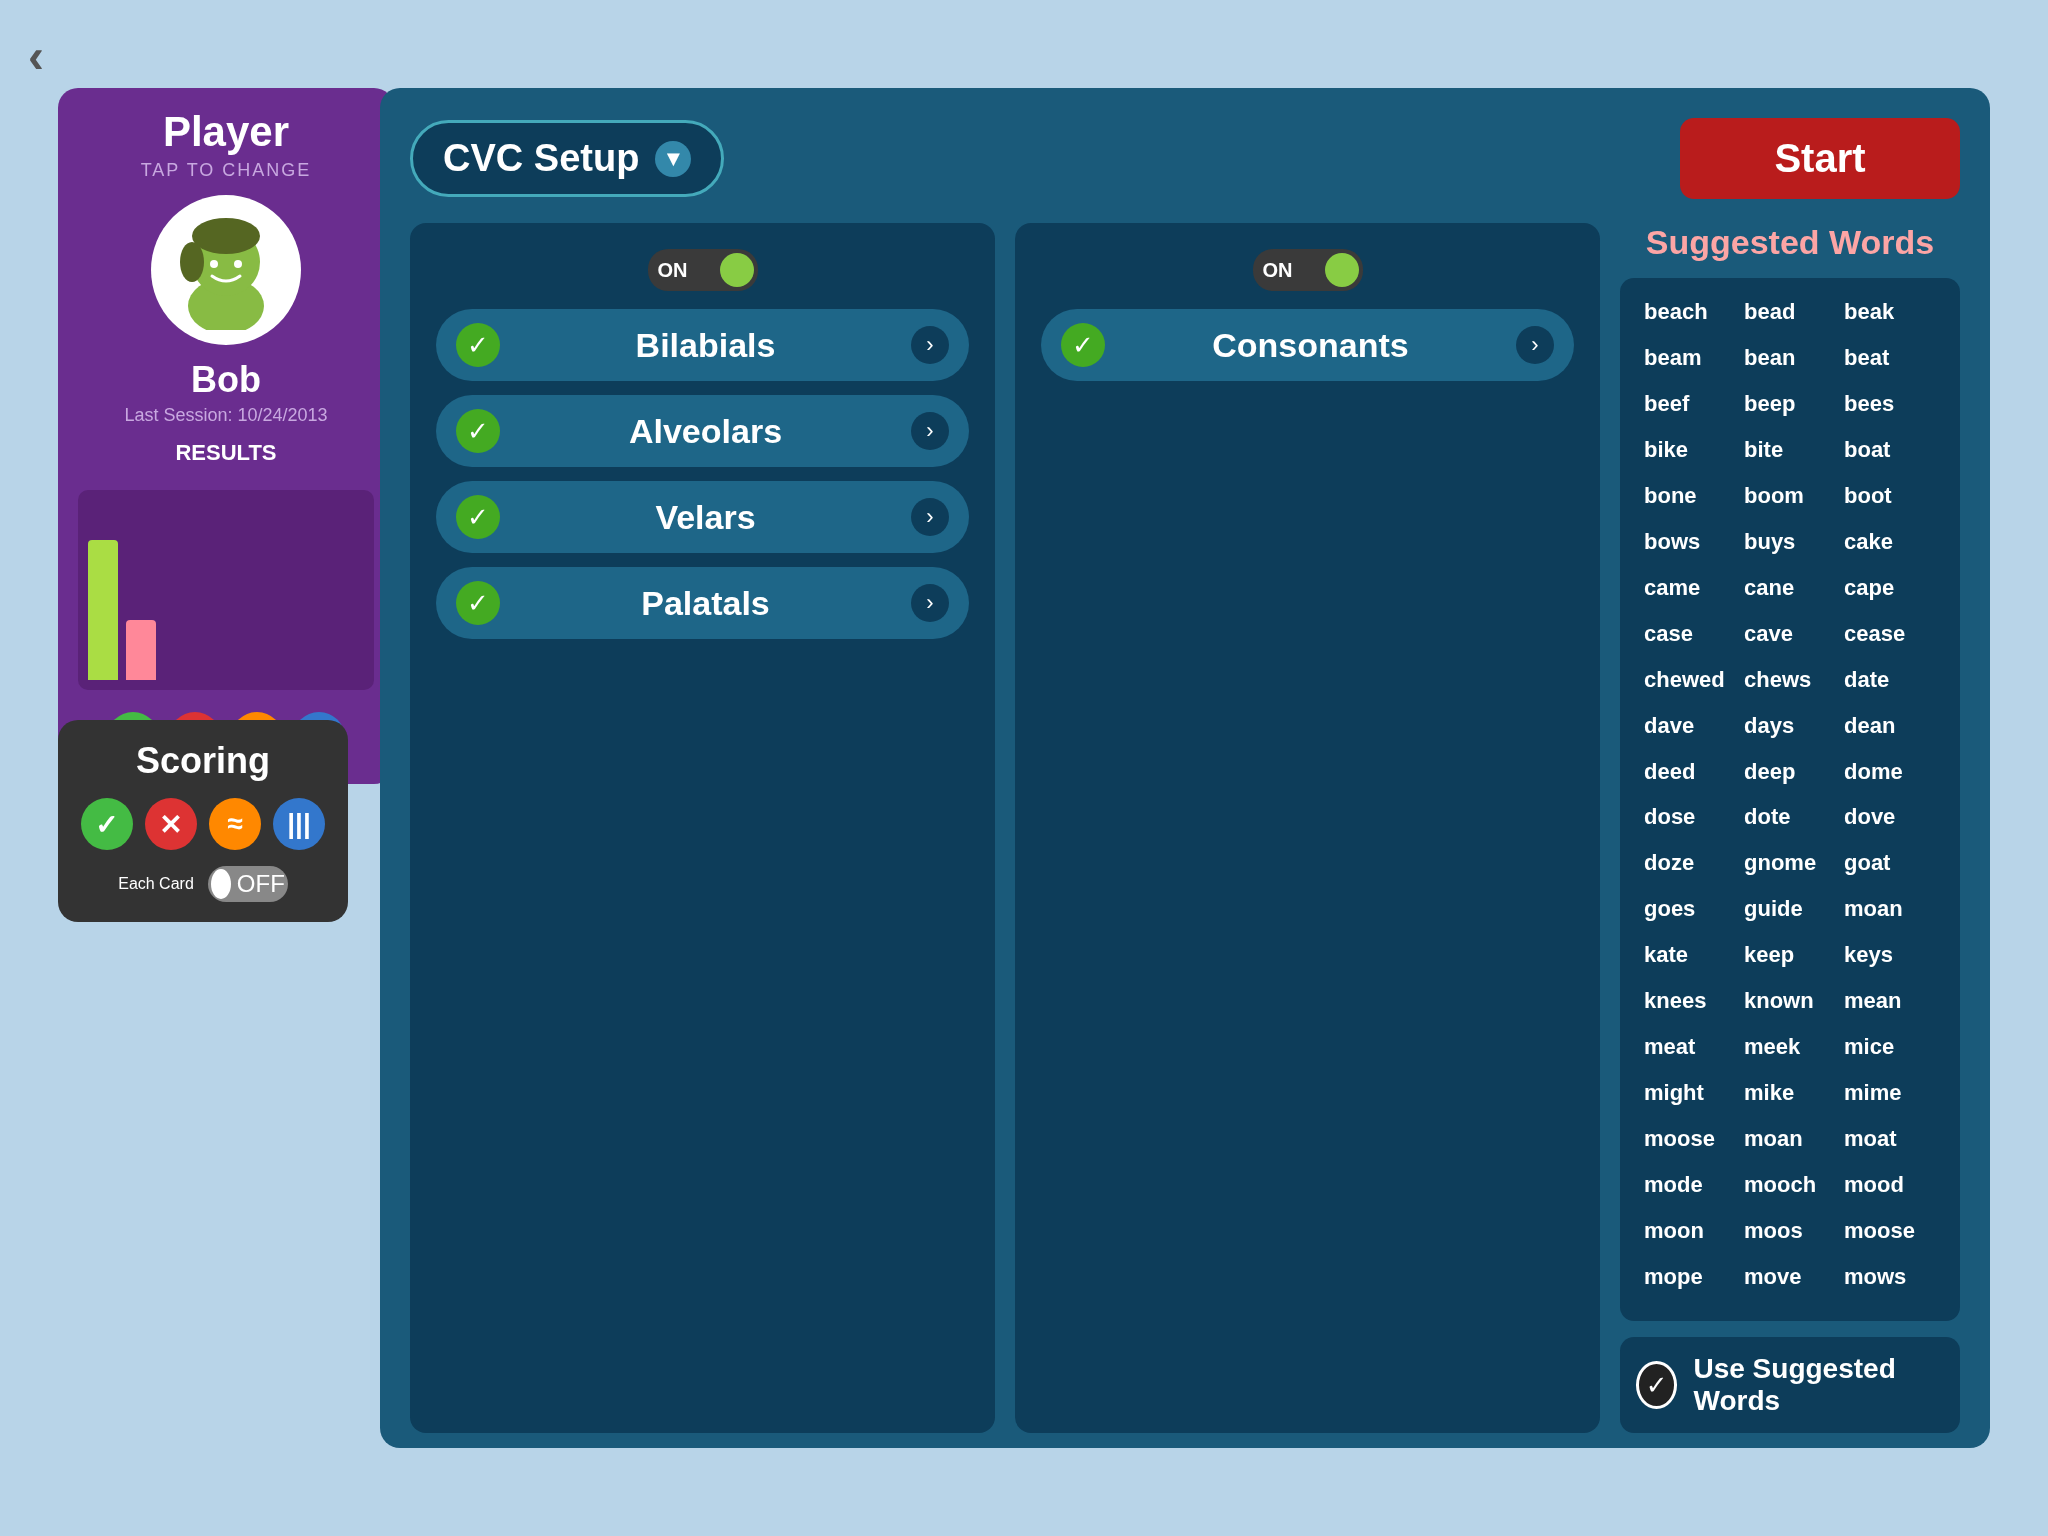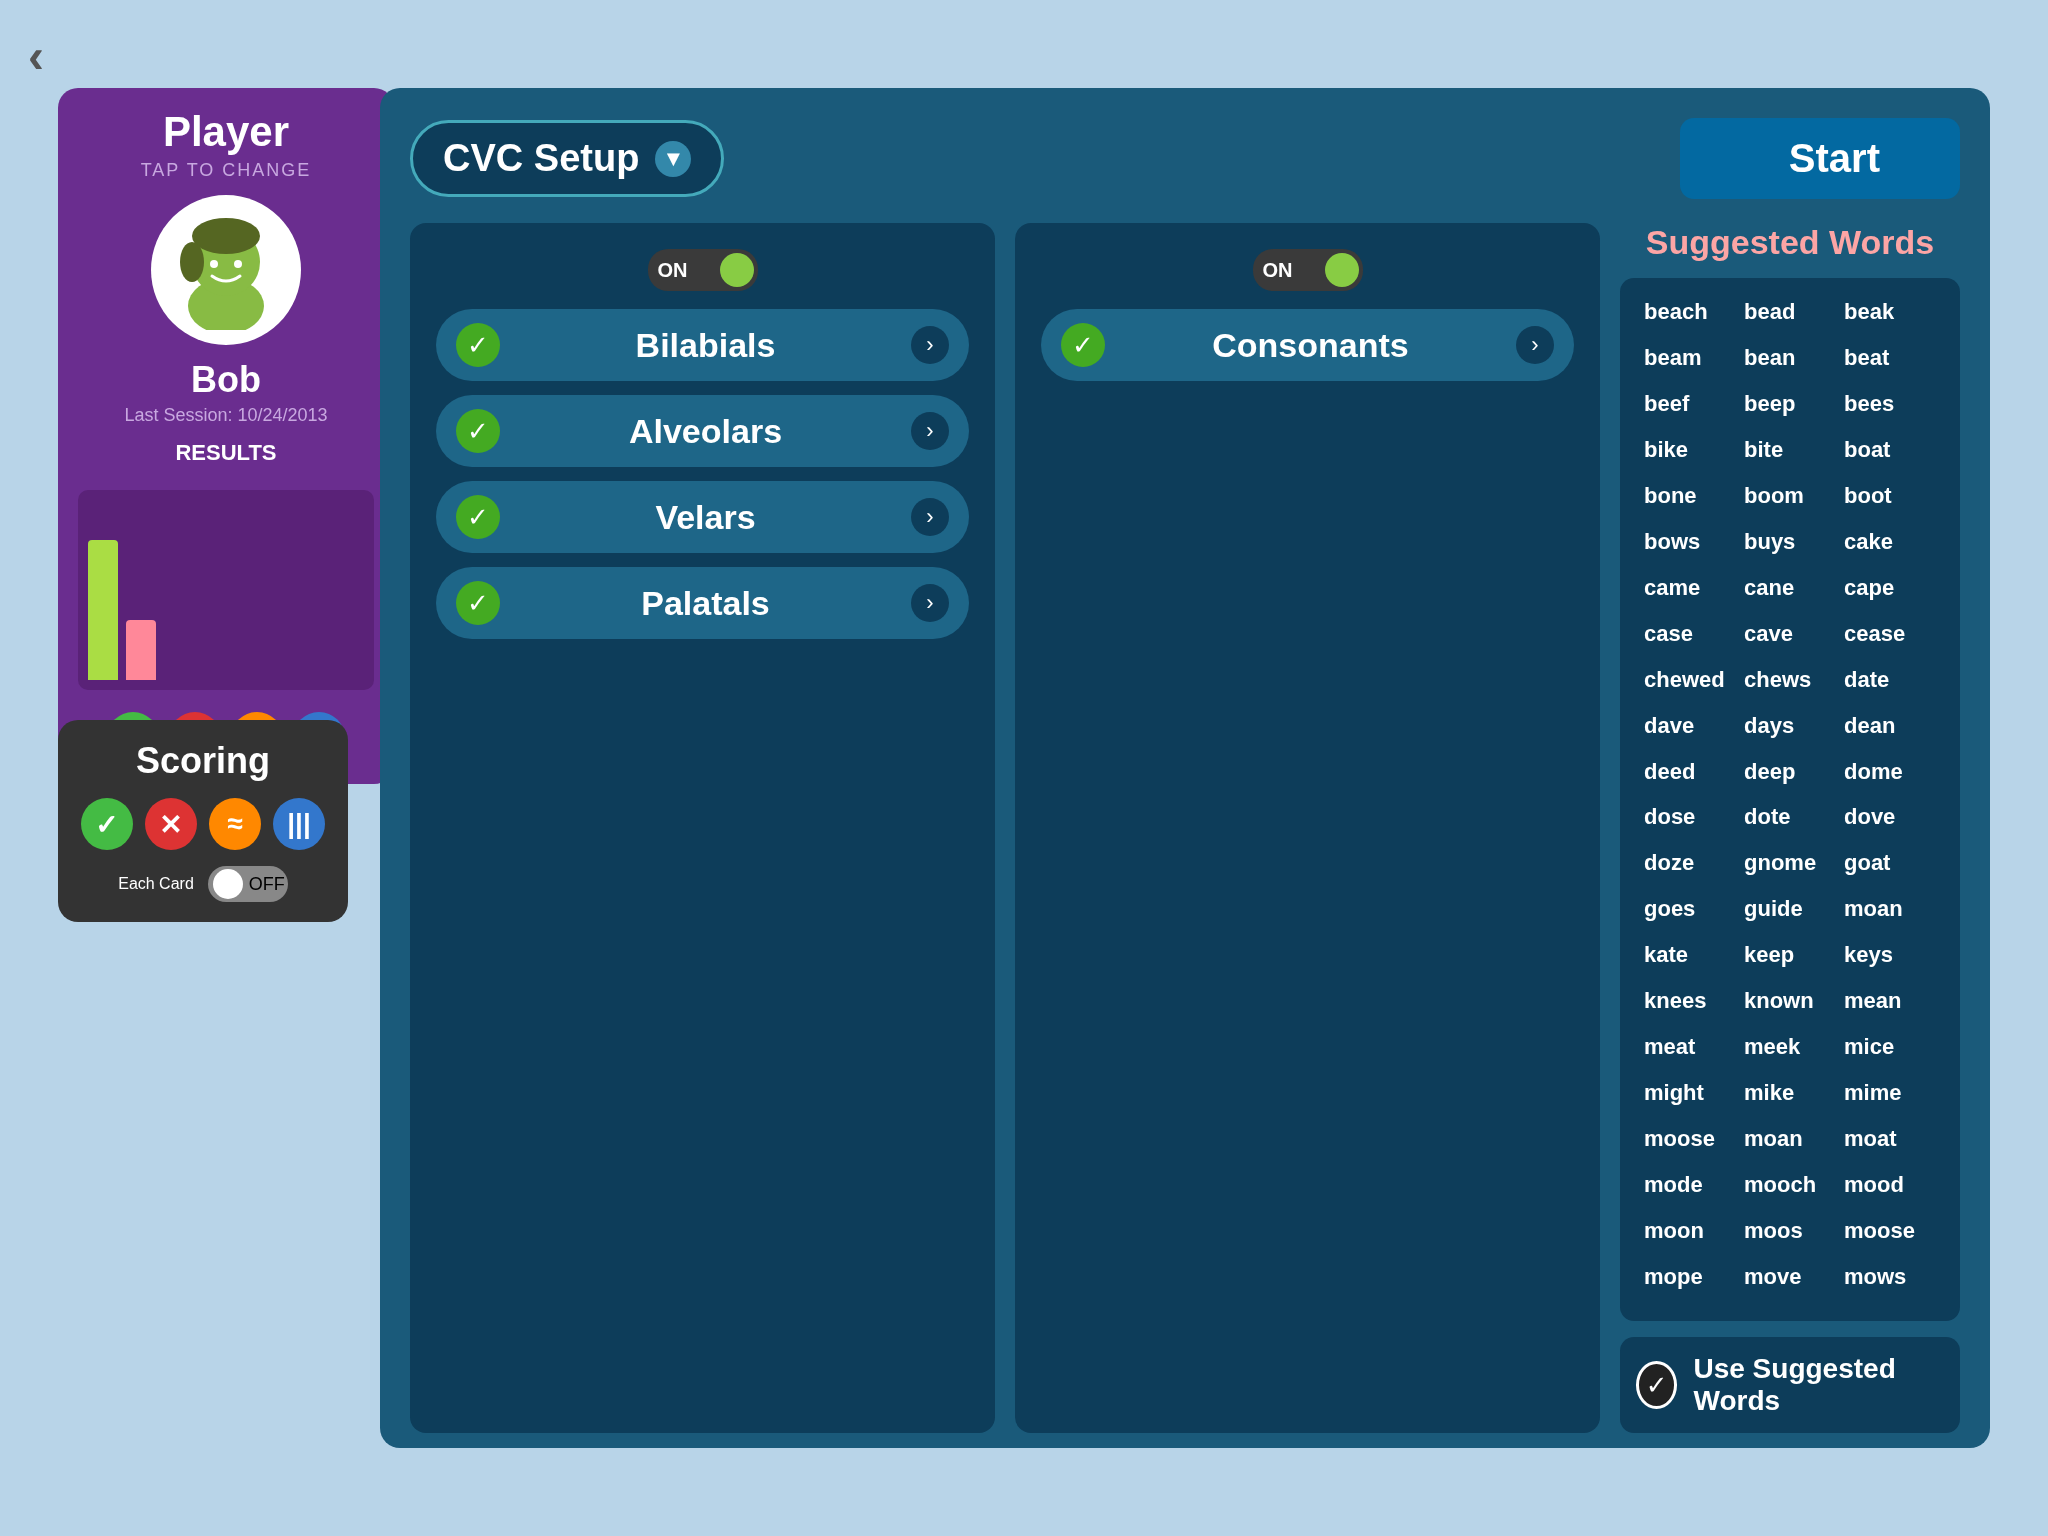--- a/index.html
+++ b/index.html
@@ -192,22 +192,22 @@
     }
 
     .toggle-knob {
       width: 30px;
       height: 30px;
       background: white;
       border-radius: 50%;
     }
 
     .toggle-off-text {
-      font-size: 18px;
-      color: #000000;
+      font-size: 24px;
+      color: #ffffff;
       margin-left: 6px;
     }
 
     
     .main-panel {
       position: absolute;
       top: 88px;
       left: 380px;
       right: 58px;
       bottom: 88px;
@@ -247,30 +247,30 @@
       background: #3388aa;
       border-radius: 50%;
       display: flex;
       align-items: center;
       justify-content: center;
       color: white;
       font-size: 22px;
     }
 
     .start-btn {
-      background: #0369a1;
+      background: #b91c1c;
       border-radius: 14px;
       padding: 18px 80px;
       font-size: 40px;
       font-weight: bold;
       color: white;
       cursor: pointer;
       border: none;
       min-width: 280px;
-      text-align: right;
+      text-align: center;
     }
 
     .column-panel {
       flex: 1;
       background: #0d3d5a;
       border-radius: 16px;
       padding: 26px;
       display: flex;
       flex-direction: column;
     }

